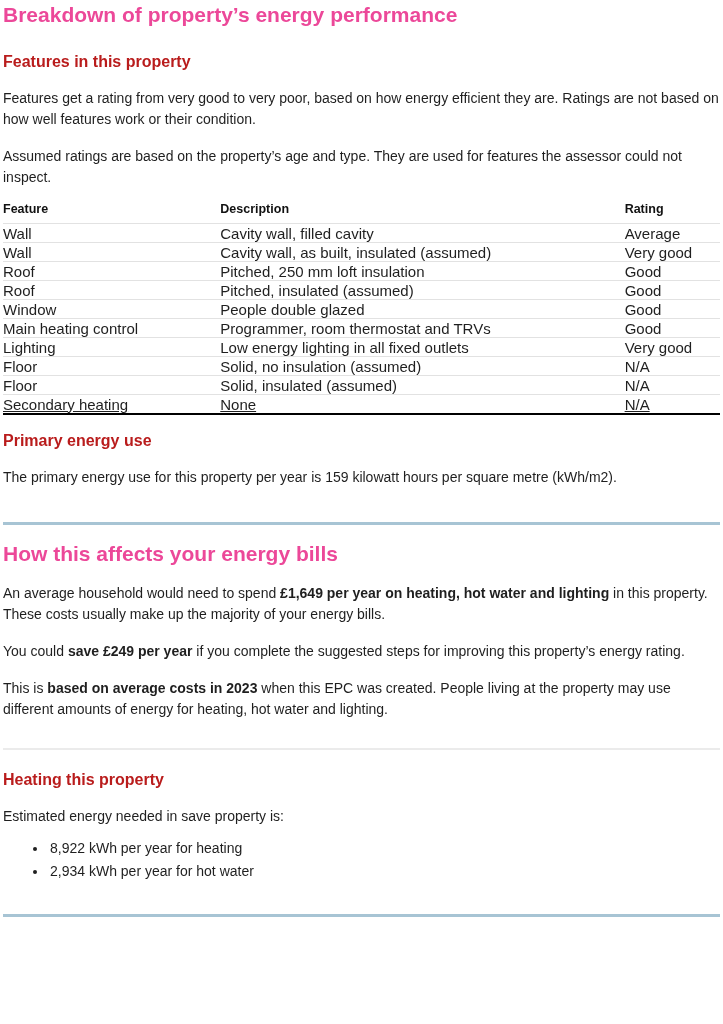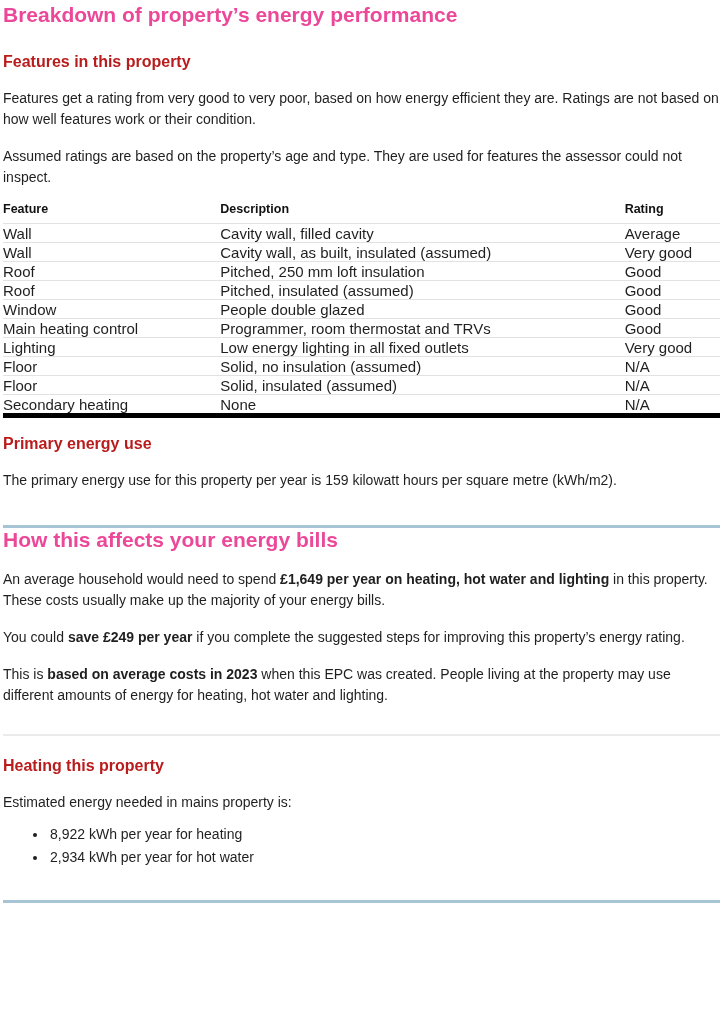--- a/index.html
+++ b/index.html
@@ -52,37 +52,38 @@
     padding: 0 0 7px 0;
     color: #111;
   }
   table.features td {
     font-size: 15px;
     line-height: 13px;
     padding: 2.5px 0;
     border-top: 1px solid #e2e2e2;
   }
   table.features tr.last td {
-    border-bottom: 5px solid #000000;
+    border-bottom: 2px solid #000000;
+    text-decoration: underline;
   }
   col.c-feature { width: 30.3%; }
   col.c-description { width: 56.4%; }
   col.c-rating { width: 13.3%; }
 
   hr.divider-blue {
     border: none;
     border-top: 3px solid #a7c4d4;
     margin: 34px 0 0 0;
   }
   hr.divider-grey {
     border: none;
     border-top: 2px solid #ebebeb;
     margin: 28px 0 0 0;
   }
-  .section-bills h1 { }
+  .section-bills h1 { margin-top: 17px; }
   h2.heating-heading { margin-top: 20px; }
   ul.energy-list {
     margin: 10px 0 0 0;
     padding: 0 0 0 45px;
     font-size: 14px;
   }
   ul.energy-list li {
     line-height: 23px;
     padding-left: 2px;
   }
@@ -175,20 +176,20 @@
   <h1>How this affects your energy bills</h1>
   <p class="first-after-heading"><span>An average household would need to spend </span><strong>£1,649 per year on heating, hot water and lighting</strong><span> in this property. These costs usually make up the majority of your energy bills.</span></p>
   <p><span>You could </span><strong>save £249 per year</strong><span> if you complete the suggested steps for improving this property’s energy rating.</span></p>
   <p><span>This is </span><strong>based on average costs in 2023</strong><span> when this EPC was created. People living at the property may use different amounts of energy for heating, hot water and lighting.</span></p>
 </div>
 
 <hr class="divider-grey">
 
 <div class="section-heating">
   <h2 class="heating-heading">Heating this property</h2>
-  <p class="first-after-heading">Estimated energy needed in mains property is:</p>
+  <p class="first-after-heading">Estimated energy needed in save property is:</p>
   <ul class="energy-list">
     <li>8,922 kWh per year for heating</li>
     <li>2,934 kWh per year for hot water</li>
   </ul>
 </div>
 
 <hr class="divider-blue divider-final">
 
 </body></html>

